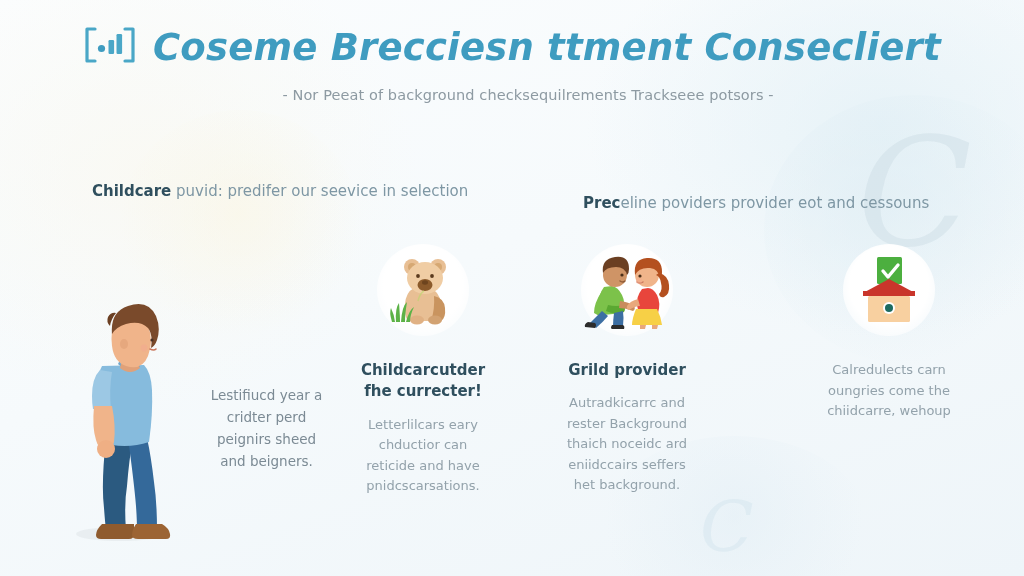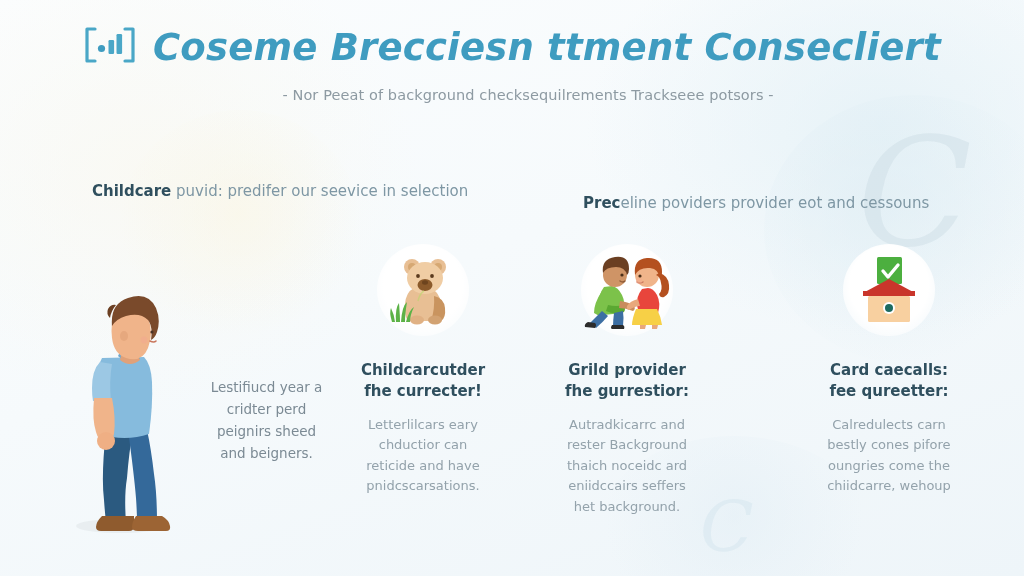--- a/index.html
+++ b/index.html
@@ -144,21 +144,21 @@
     color: #93a2ab;
     line-height: 1.58;
     text-align: center;
     font-family: "DejaVu Sans", sans-serif;
   }
 
   
   #person-block {
     position: absolute;
     left: 62px;
-    top: 292px;
+    top: 300px;
     width: 260px;
     height: 245px;
   }
   #person-text {
     position: absolute;
     left: 142px;
     top: 85px;
     width: 125px;
     font-size: 13.5px;
     color: #7b8a94;
@@ -341,21 +341,20 @@
         <path d="M51 24 q-2 -16 12 -17 q15 -1 15 14 q0 5 -2 7 q-1 -10 -10 -11 q-11 -1 -15 7 z" fill="#b4501f"></path>
 
         <path d="M75 22 q9 2 10 12 q1 9 -5 12 q-4 1 -5 -3 q4 -4 2 -11 q-1 -7 -5 -8 z" fill="#b4501f"></path>
         <circle cx="56" cy="25" r="1.6" fill="#4a2e18"></circle>
         <path d="M53 31 q3 2 6 0" stroke="#c9765c" stroke-width="1.4" fill="none" stroke-linecap="round"></path>
         <circle cx="55" cy="30" r="3" fill="#f2a98f" opacity="0.5"></circle>
       </svg>
     </div>
     <div class="col-heading">
       <div>Grild provider</div>
-      <div>fhe gurrestior:</div>
     </div>
     <div class="col-body">
       <div>Autradkicarrc and</div>
       <div>rester Background</div>
       <div>thaich noceidc ard</div>
       <div>eniidccairs seffers</div>
       <div>het background.</div>
     </div>
   </div>
 
@@ -368,25 +367,20 @@
 
         <path d="M38 26 l26 14 l-52 0 z" fill="#c9352b"></path>
         <rect x="12" y="38" width="52" height="5" fill="#c9352b"></rect>
 
         <rect x="17" y="43" width="42" height="26" rx="1.5" fill="#f8d0a0"></rect>
 
         <circle cx="38" cy="55" r="6" fill="#ffffff"></circle>
         <circle cx="38" cy="55" r="4" fill="#1d6b60"></circle>
       </svg>
     </div>
-    <div class="col-heading">
-      <div>Card caecalls:</div>
-      <div>fee qureetter:</div>
-    </div>
     <div class="col-body">
       <div>Calredulects carn</div>
-      <div>bestly cones pifore</div>
       <div>oungries come the</div>
       <div>chiidcarre, wehoup</div>
     </div>
   </div>
 
 </div>
 
 </body></html>

